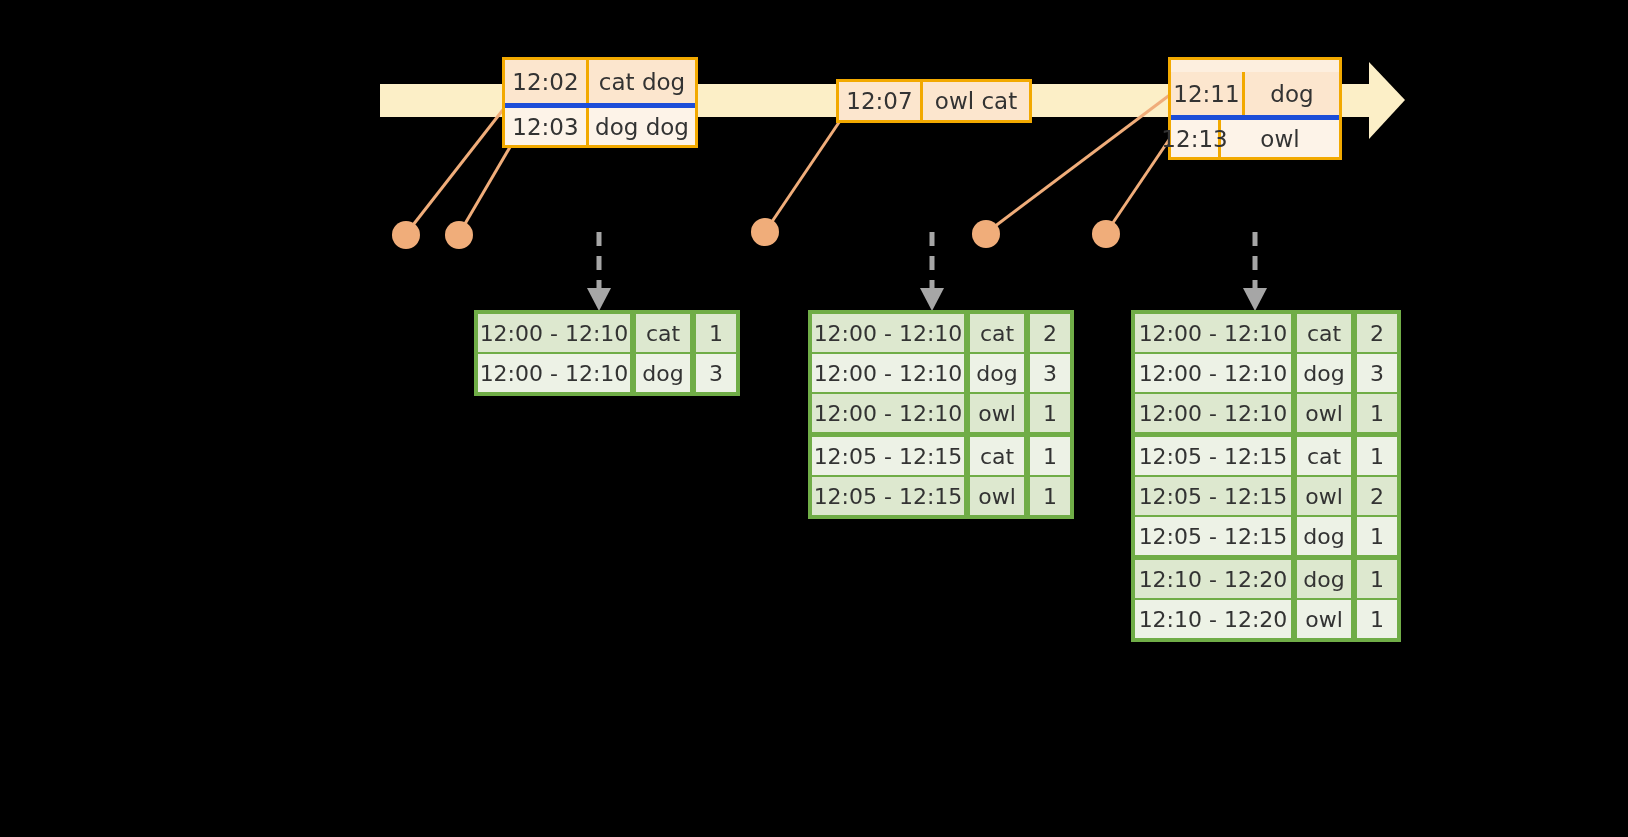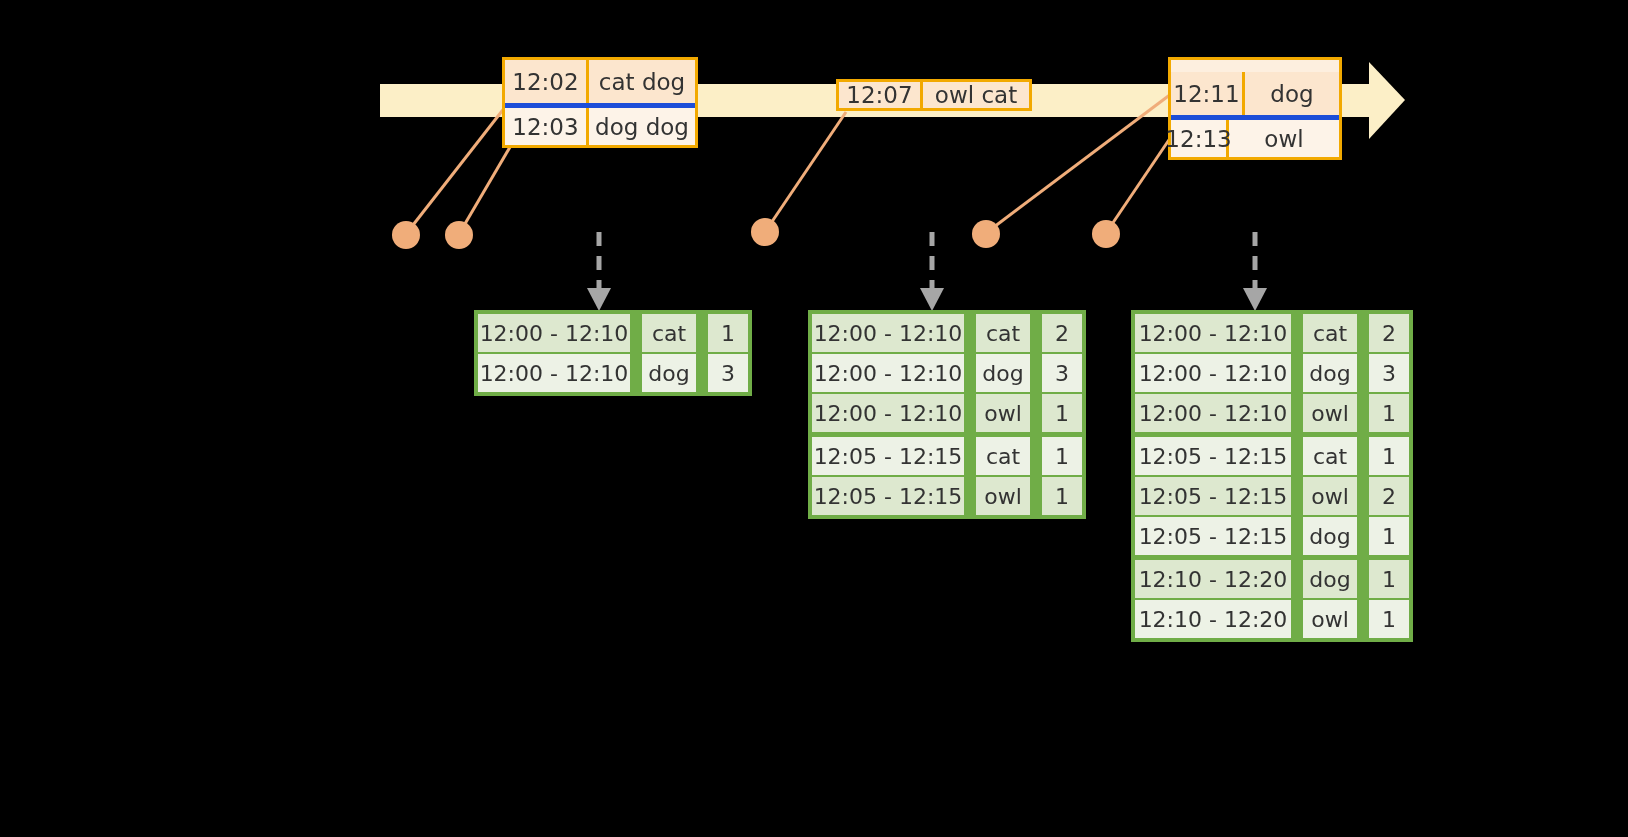--- a/index.html
+++ b/index.html
@@ -77,21 +77,21 @@
   .res-row + .res-row { margin-top: 2px; }
   .res-row.sep { margin-top: 5px; }
   .res-cell {
     box-sizing: border-box;
     display: flex;
     align-items: center;
     justify-content: center;
     color: #333333;
     font-size: 22px;
     font-family: "DejaVu Sans", sans-serif;
-    margin-right: 12px;
+    margin-right: 6px;
   }
   .res-cell:last-child { margin-right: 0; }
   .res-row.shade .res-cell { background: #DDE8CF; }
   .res-row.light .res-cell { background: #EDF2E6; }
   .c-window { width: 152px; }
   .c-word   { width: 54px; }
   .c-count  { width: 40px; }
 
   
   .res-table.wide .c-window { width: 156px; }
@@ -141,33 +141,33 @@
       <div class="evt-time" style="width:84px;">12:02</div>
       <div class="evt-data">cat dog</div>
     </div>
     <div class="evt-row plain" style="height:42px;">
       <div class="evt-time" style="width:84px;">12:03</div>
       <div class="evt-data">dog dog</div>
     </div>
   </div>
 
   <div class="evt-box" style="left:836px; top:79px; width:196px;">
-    <div class="evt-row alt" style="height:26px;">
+    <div class="evt-row alt" style="height:38px;">
       <div class="evt-time" style="width:84px;">12:07</div>
       <div class="evt-data">owl cat</div>
     </div>
   </div>
 
   <div class="evt-box" style="left:1168px; top:57px; width:174px;">
     <div class="evt-row alt" style="height:43px;margin-top:12px;">
       <div class="evt-time" style="width:74px;">12:11</div>
       <div class="evt-data">dog</div>
     </div>
     <div class="evt-row plain" style="height:42px;">
-      <div class="evt-time" style="width:58px;">12:13</div>
+      <div class="evt-time" style="width:50px;">12:13</div>
       <div class="evt-data">owl</div>
     </div>
   </div>
 
   <div class="res-table" style="left:474px; top:310px;">
     <div class="res-row shade">
       <div class="res-cell c-window">12:00 - 12:10</div>
       <div class="res-cell c-word">cat</div>
       <div class="res-cell c-count">1</div>
     </div>

